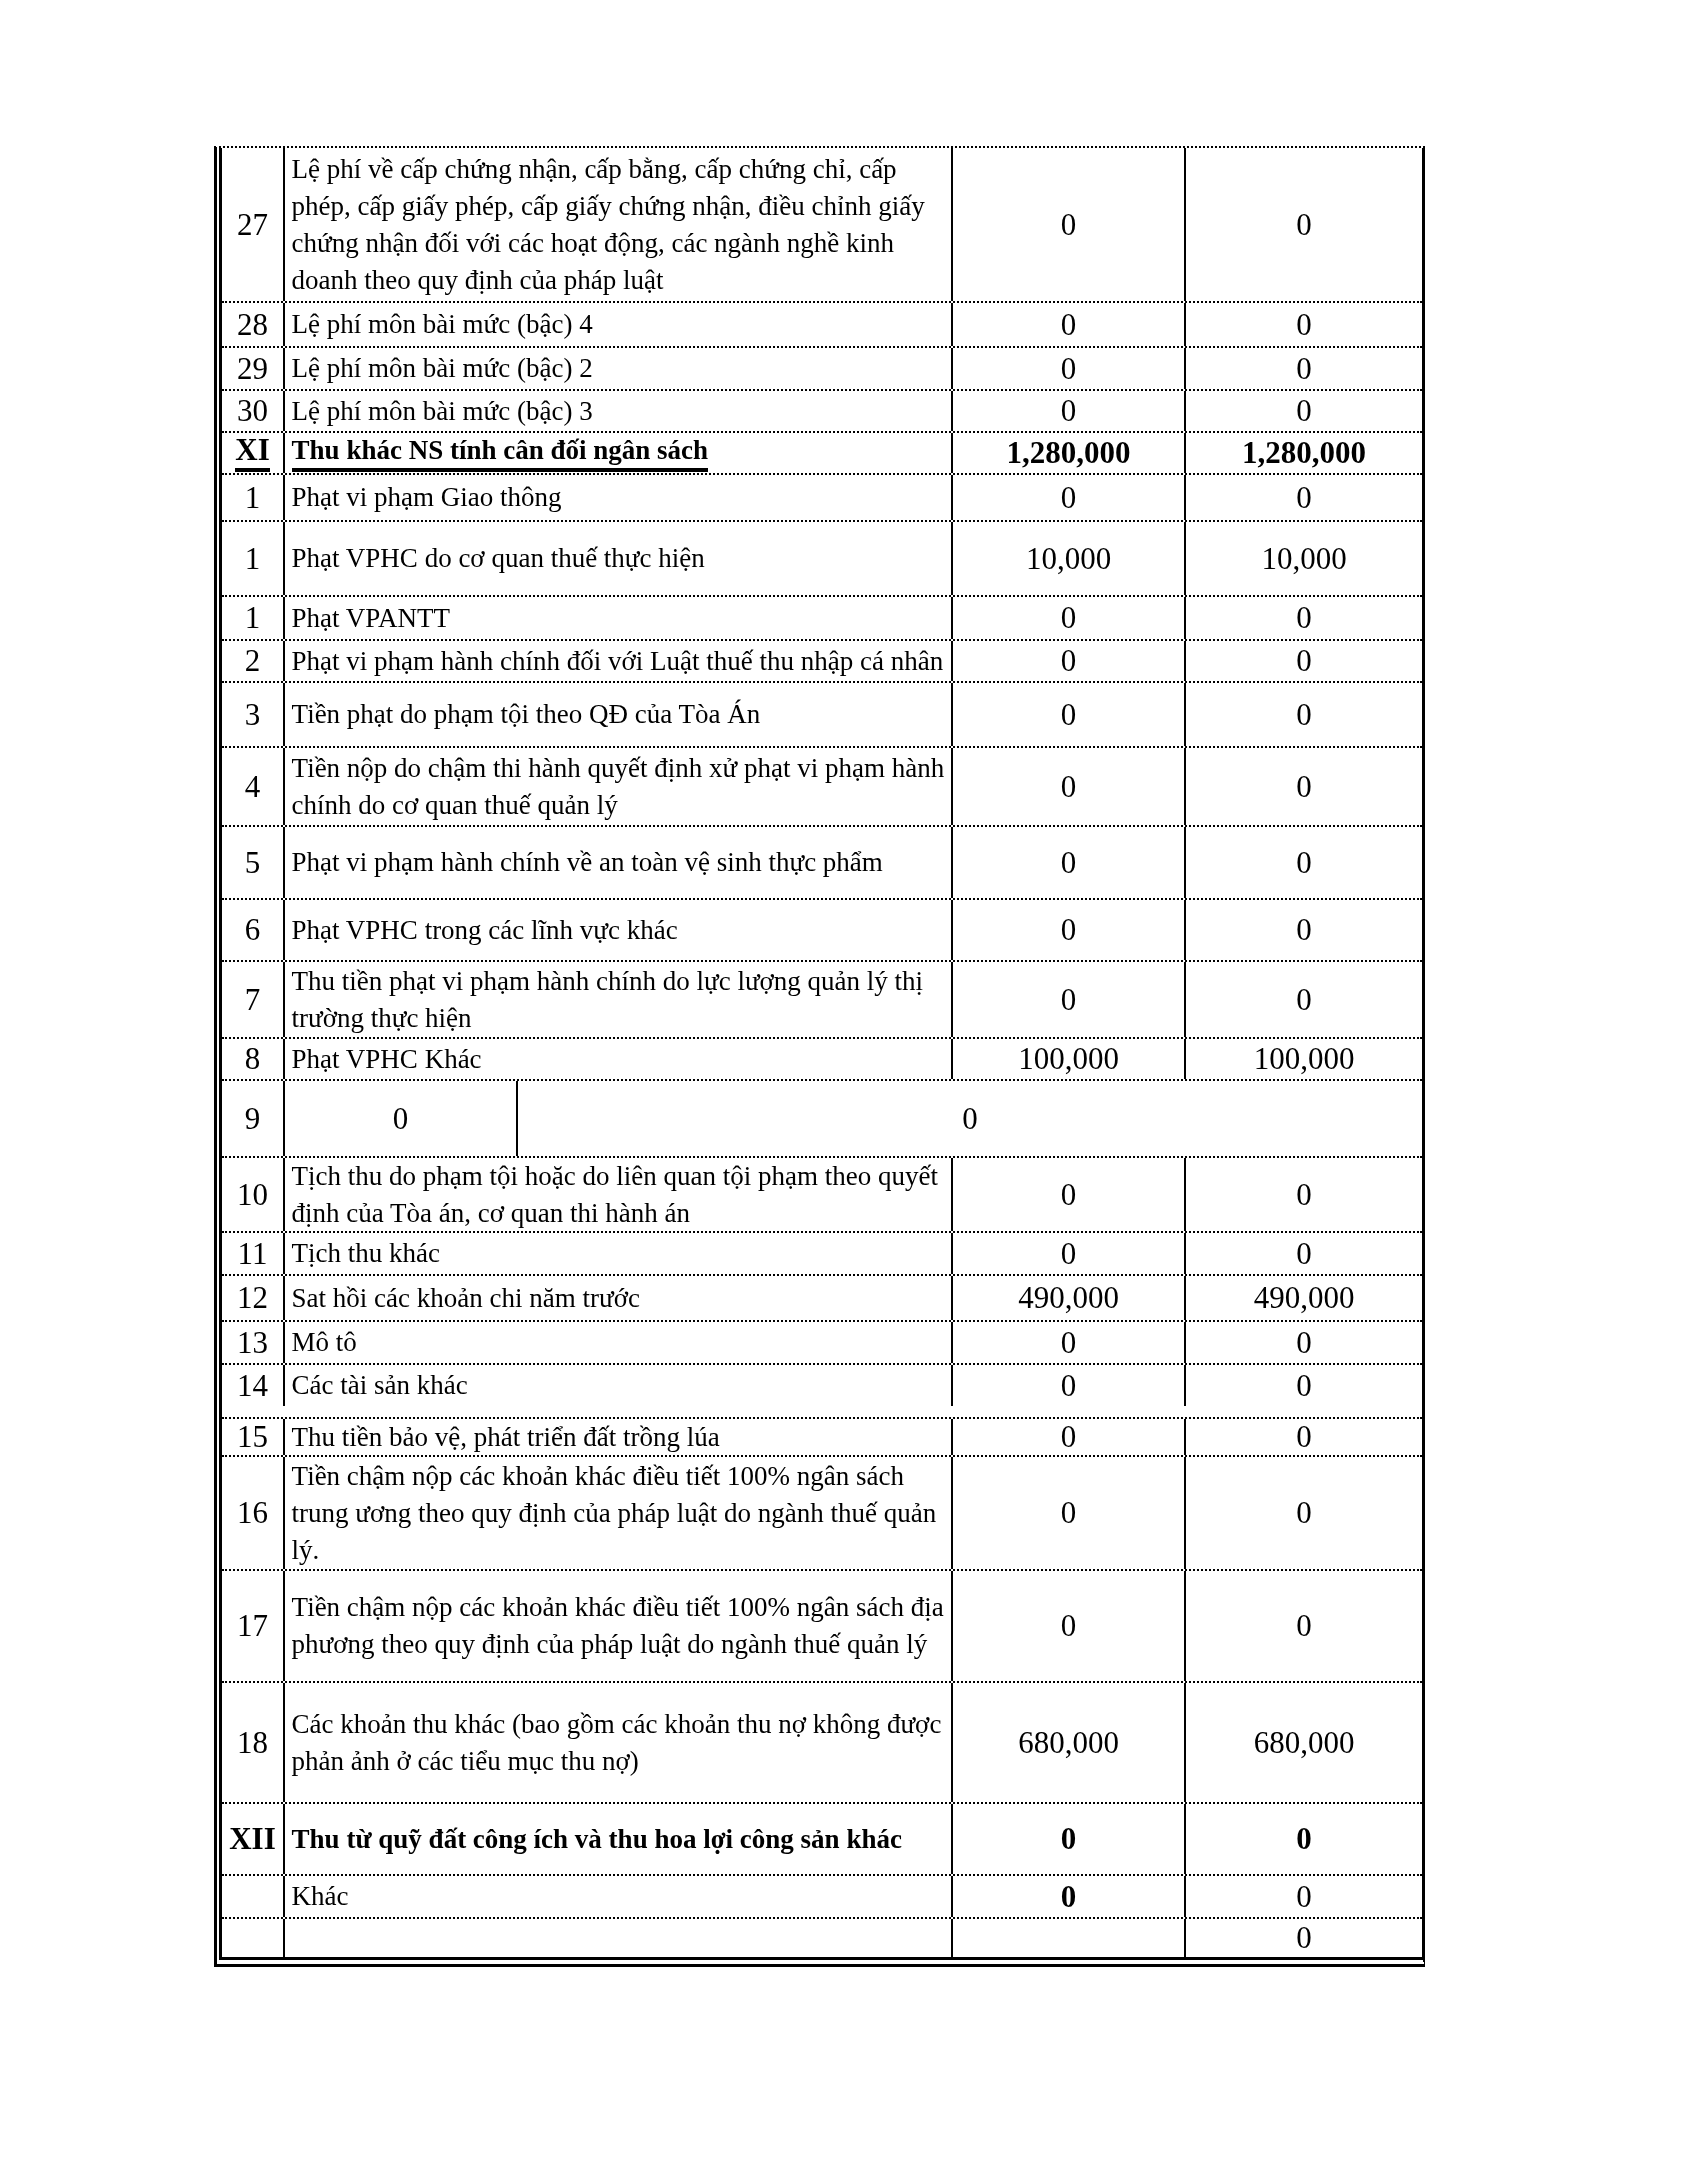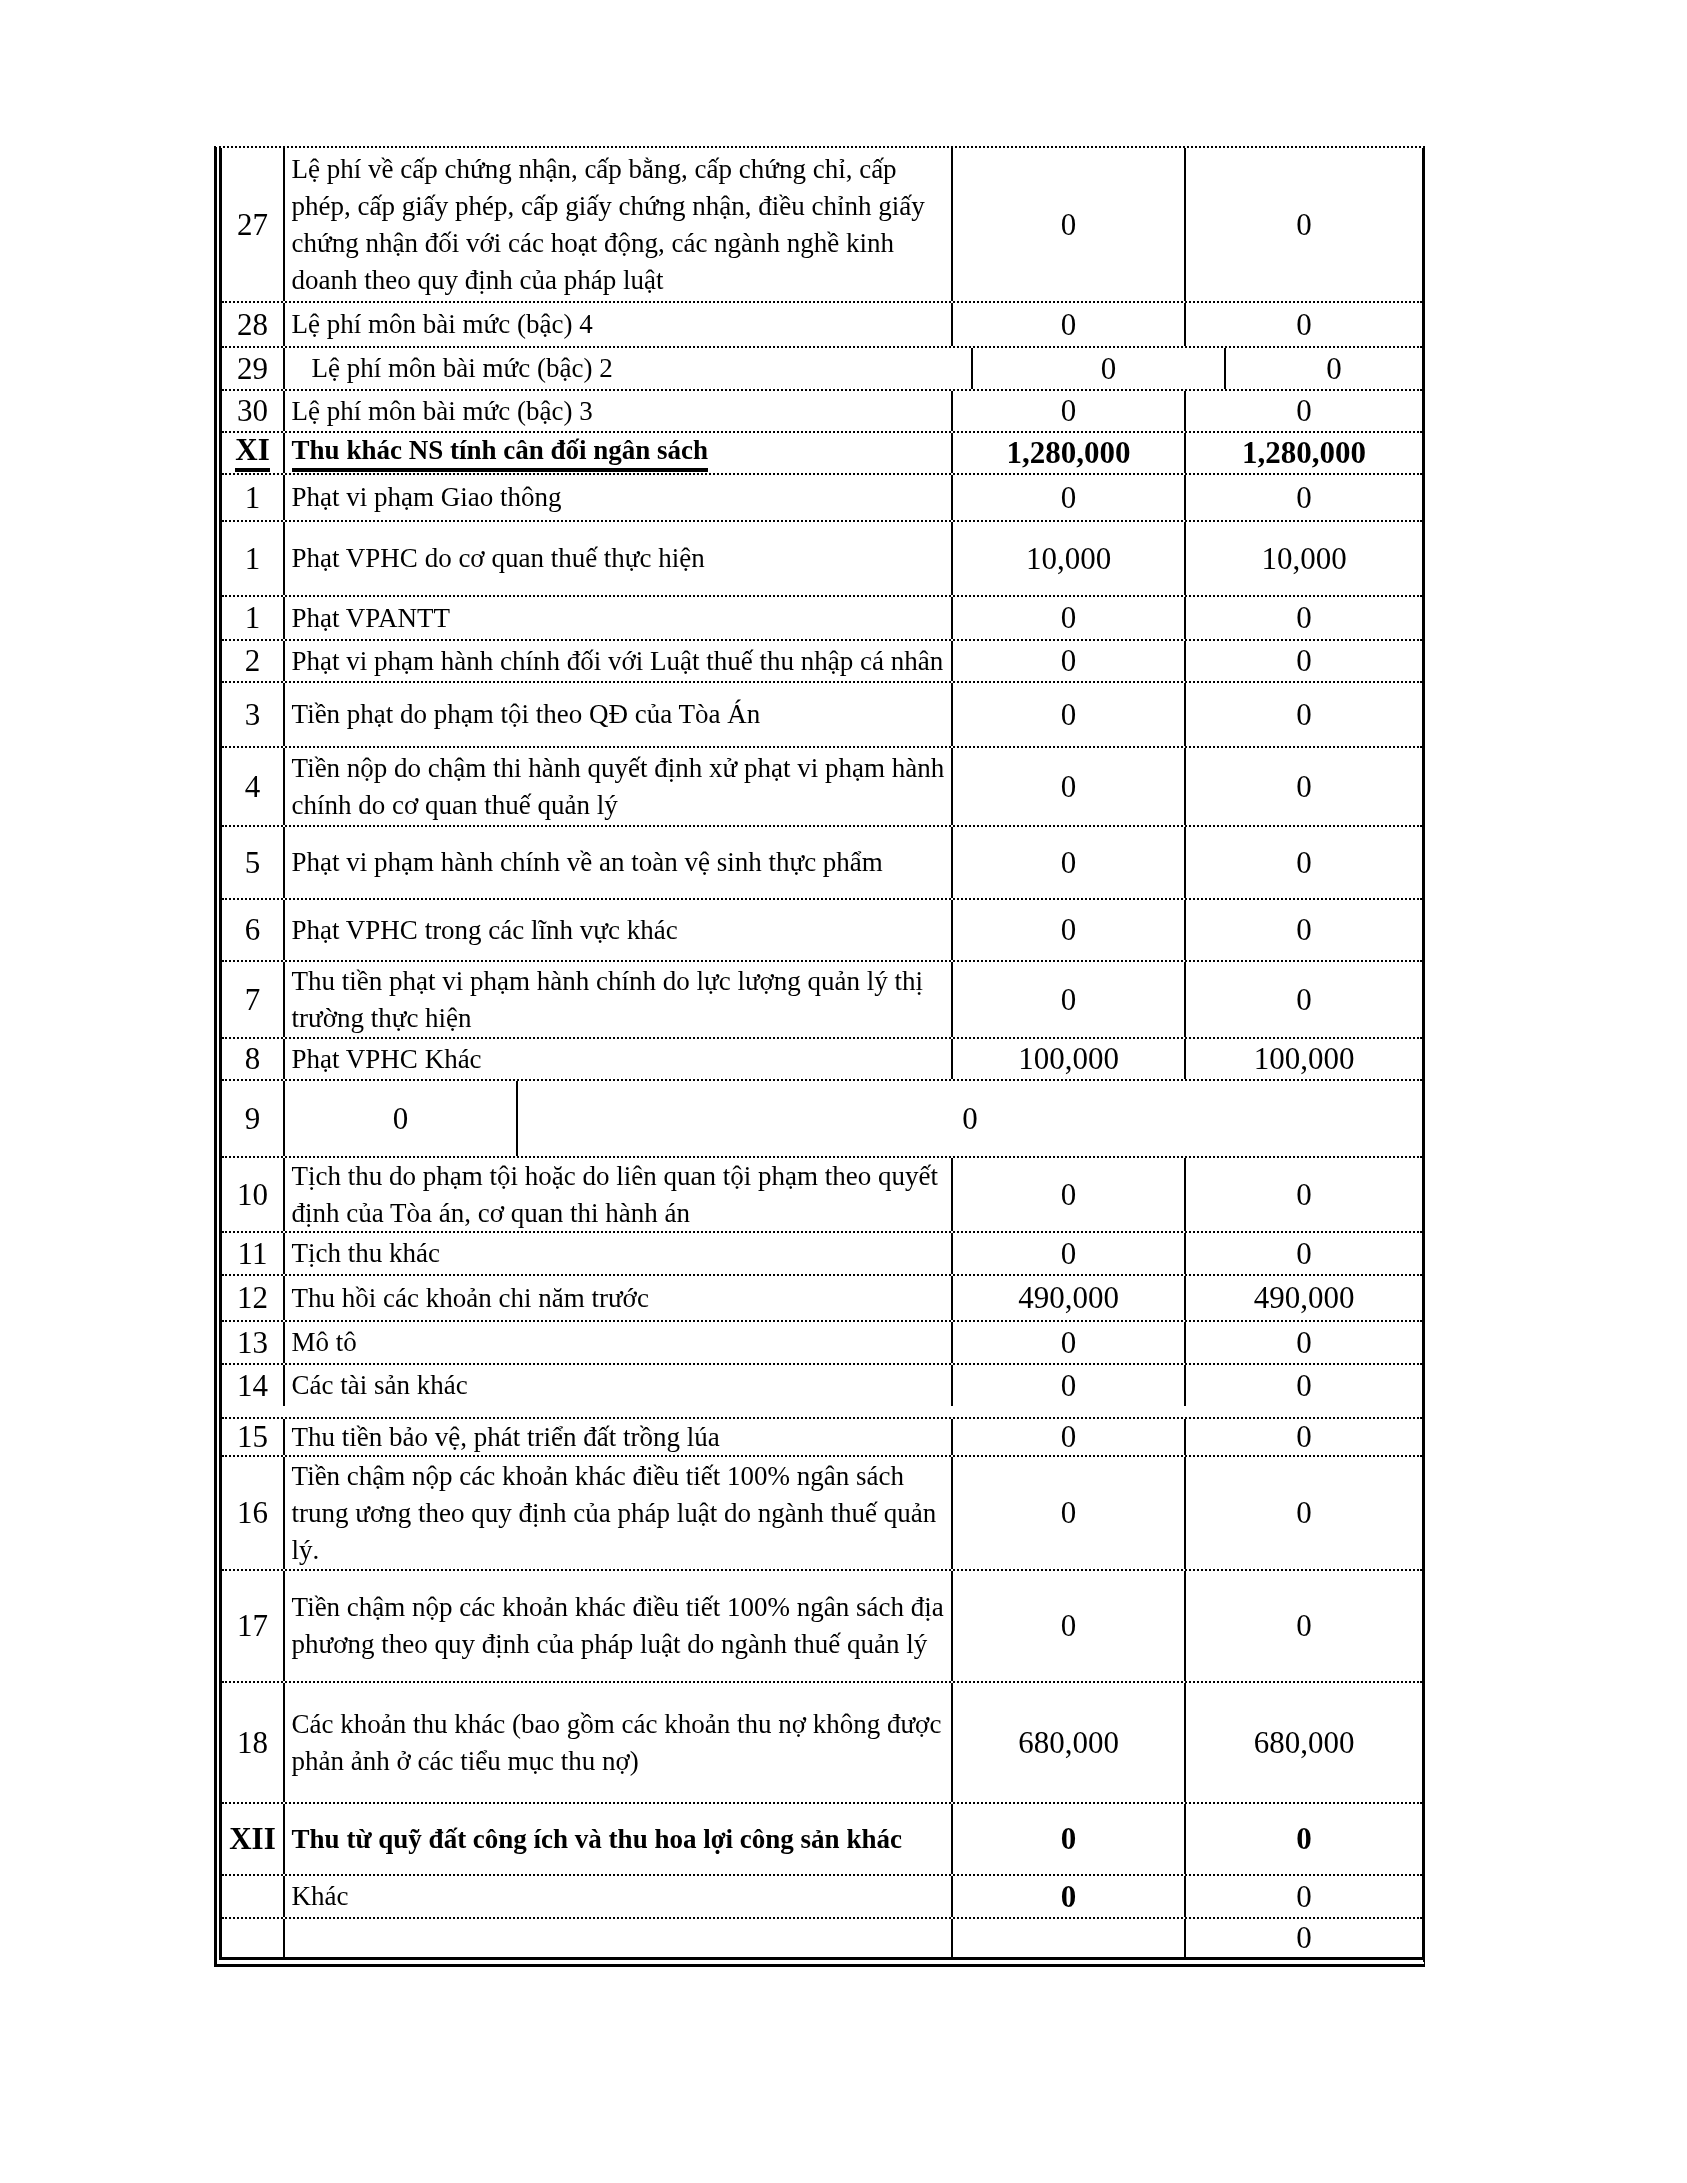--- a/index.html
+++ b/index.html
@@ -107,21 +107,21 @@
     <div class="cell c-desc">
           <span class="t">Lệ phí môn bài mức (bậc) 4</span>
         </div>
     <div class="cell c-v1">
           <span class="t">0</span>
         </div>
     <div class="cell c-v2">
           <span class="t">0</span>
         </div>
   </div>
-      <div class="row" style="height: 43px; gap: 20px;">
+      <div class="row" style="height: 43px;">
     <div class="cell c-no">
           <span class="t">29</span>
         </div>
     <div class="cell c-desc">
           <span class="t">Lệ phí môn bài mức (bậc) 2</span>
         </div>
     <div class="cell c-v1">
           <span class="t">0</span>
         </div>
     <div class="cell c-v2">
@@ -333,21 +333,21 @@
         </div>
     <div class="cell c-v2">
           <span class="t">0</span>
         </div>
   </div>
       <div class="row" style="height: 46px;">
     <div class="cell c-no">
           <span class="t">12</span>
         </div>
     <div class="cell c-desc">
-          <span class="t">Thu hồi các khoản chi năm trước</span>
+          <span class="t">Sat hồi các khoản chi năm trước</span>
         </div>
     <div class="cell c-v1">
           <span class="t">490,000</span>
         </div>
     <div class="cell c-v2">
           <span class="t">490,000</span>
         </div>
   </div>
       <div class="row" style="height: 43px;">
     <div class="cell c-no">

